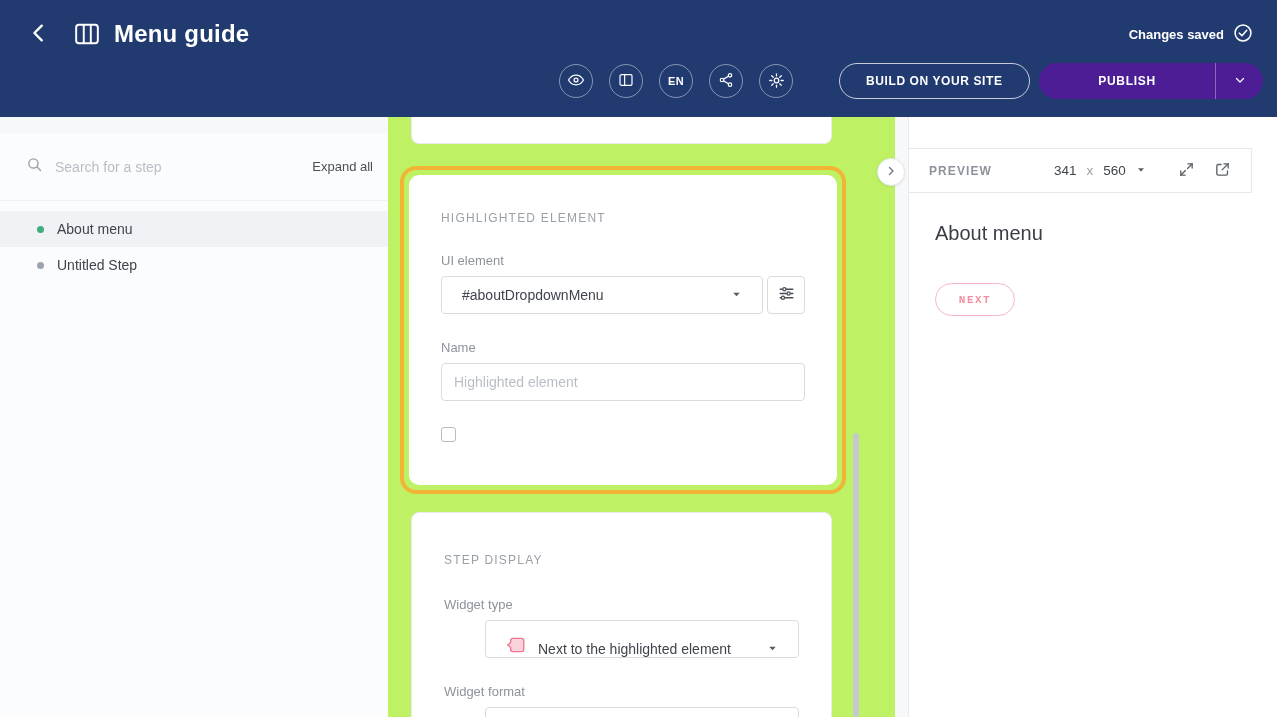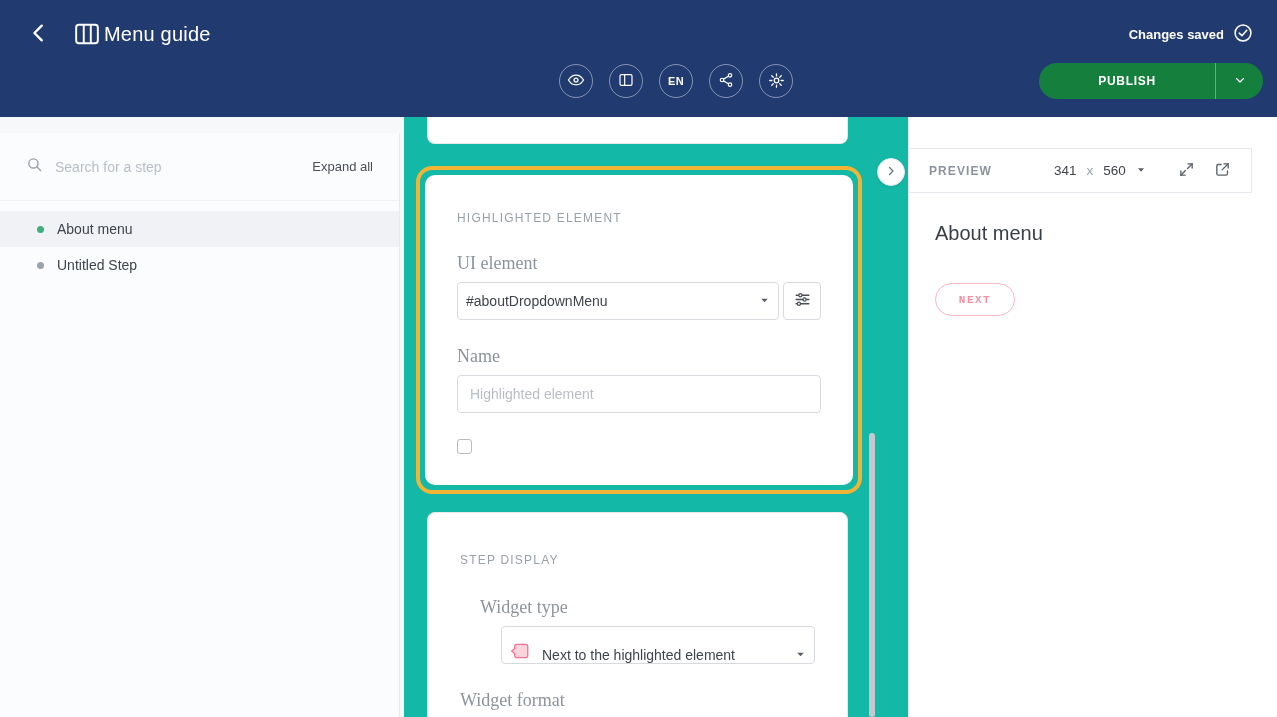--- a/index.html
+++ b/index.html
@@ -4,59 +4,59 @@
 <style>
   * { box-sizing: border-box; margin: 0; padding: 0; }
   html,body { width:1277px; height:717px; overflow:hidden; }
   body { font-family:"Liberation Sans", sans-serif; background:#f7f8fa; position:relative; }
 
   
   .topbar { position:absolute; top:0; left:0; width:1277px; height:117px; background:#213a70; color:#fff; }
   .topbar-row1 { position:absolute; top:14px; left:0; right:0; height:40px; display:flex; align-items:center; padding:0 24px; }
   .back-btn { background:none; border:none; cursor:pointer; width:30px; height:30px; display:flex; align-items:center; justify-content:center; }
   .logo-icon { margin-left:20px; display:flex; align-items:center; }
-  .app-title { font-size:20px; font-weight:400; margin-left:4px; letter-spacing:.2px; }
+  .app-title { font-size:24px; font-weight:700; margin-left:14px; letter-spacing:.2px; }
   .changes-saved { margin-left:auto; display:flex; align-items:center; gap:9px; font-size:13px; font-weight:700; }
 
   .tabs { position:absolute; left:70px; top:70px; display:flex; gap:52px; }
   .tab { font-size:12px; font-weight:700; letter-spacing:.8px; color:#9fb0d9; padding-bottom:11px; border-bottom:3px solid transparent; cursor:pointer; }
   .tab.active { color:#ffffff; border-bottom-color:#93a5d8; }
 
   .icon-circles { position:absolute; top:64px; left:559px; display:flex; gap:16px; }
   .circle-btn { width:34px; height:34px; border-radius:50%; border:1px solid rgba(255,255,255,.45); background:transparent; color:#fff; display:flex; align-items:center; justify-content:center; cursor:pointer; font-size:11px; font-weight:700; letter-spacing:.4px; }
 
   .build-btn { position:absolute; top:63px; left:839px; height:36px; padding:0 26px; border-radius:18px; border:1px solid rgba(255,255,255,.75); background:transparent; color:#fff; font-size:12px; font-weight:700; letter-spacing:.6px; cursor:pointer; font-family:inherit; }
-  .publish-split { position:absolute; top:63px; left:1039px; width:224px; height:36px; border-radius:18px; background:#15803d; display:flex; overflow:hidden; }
+  .publish-split { position:absolute; top:63px; left:1039px; width:224px; height:36px; border-radius:18px; background:#4c1d95; display:flex; overflow:hidden; }
   .publish-main { flex:1; border:none; background:transparent; color:#fff; font-size:12px; font-weight:700; letter-spacing:.7px; cursor:pointer; font-family:inherit; }
   .publish-caret { width:48px; border:none; border-left:1px solid rgba(255,255,255,.35); background:transparent; color:#fff; cursor:pointer; display:flex; align-items:center; justify-content:center; }
 
   
   .sidebar { position:absolute; top:133px; left:0; width:400px; height:600px; background:#fbfcfd; border-right:1px solid #e7e9ee; }
   .search-row { height:68px; display:flex; align-items:center; padding:0 26px; border-bottom:1px solid #f0f1f4; }
   .search-input { border:none; outline:none; background:transparent; font-size:14px; color:#3f444c; flex:1; margin-left:12px; font-family:inherit; }
   .search-input::placeholder { color:#b9bec6; }
   .expand-all { font-size:13px; color:#4a4f57; background:none; border:none; cursor:pointer; font-family:inherit; }
   .steps { list-style:none; margin-top:10px; }
   .step-item { height:36px; display:flex; align-items:center; padding-left:37px; gap:13px; font-size:14px; color:#3f444c; cursor:pointer; }
   .step-item.active { background:#f1f2f5; }
   .dot { width:7px; height:7px; border-radius:50%; flex:0 0 auto; }
   .dot.green { background:#3fae7a; }
   .dot.gray { background:#9ba3ad; }
 
   
-  .editor-canvas { position:absolute; top:117px; left:404px; width:507px; height:600px; background:#14b8a6; }
+  .editor-canvas { position:absolute; top:117px; left:388px; width:507px; height:600px; background:#bef264; }
   .card { background:#fff; border:1px solid #e9eaee; border-radius:8px; }
   .card-partial { position:absolute; left:23px; top:0; width:421px; height:27px; border-top:none; border-radius:0 0 8px 8px; }
   .highlight-ring { position:absolute; left:12px; top:49px; width:446px; height:328px; border:4px solid #f1b434; border-radius:16px; padding:5px; background:transparent; }
   .highlight-card { width:100%; height:100%; background:#fff; border-radius:10px; padding:36px 32px 40px; }
   .section-title { font-size:12px; letter-spacing:1.2px; color:#9aa0a8; font-weight:500; }
-  .field-label { font-size:18px; color:#8d939c;font-family:Liberation Serif, serif; }
+  .field-label { font-size:13px; color:#8d939c; }
   .mt28 { margin-top:28px; } .mt8 { margin-top:8px; } .mt26 { margin-top:26px; }
   .select-row { display:flex; gap:4px; }
-  .field-select { height:38px; border:1px solid #d7dbe0; border-radius:4px; background:#fff; display:flex; align-items:center; padding:0 8px; font-size:14px; color:#3f444c; cursor:pointer; flex:1; }
+  .field-select { height:38px; border:1px solid #d7dbe0; border-radius:4px; background:#fff; display:flex; align-items:center; padding:0 20px; font-size:14px; color:#3f444c; cursor:pointer; flex:1; }
   .field-select .caret { margin-left:auto; }
   .sliders-btn { width:38px; height:38px; border:1px solid #d7dbe0; border-radius:4px; background:#fff; cursor:pointer; display:flex; align-items:center; justify-content:center; flex:0 0 auto; }
   .text-input { width:100%; height:38px; border:1px solid #d7dbe0; border-radius:4px; padding:0 12px; font-size:14px; color:#3f444c; font-family:inherit; outline:none; }
   .text-input::placeholder { color:#b9bec6; }
   .checkbox-row { display:flex; align-items:center; gap:10px; }
   .checkbox { width:15px; height:15px; border:1.5px solid #b6bcc4; border-radius:3px; background:#fff; cursor:pointer; flex:0 0 auto; }
   .checkbox-label { font-size:13.5px; color:#4a4f57; }
 
   .step-card { position:absolute; left:23px; top:395px; width:421px; height:420px; padding:40px 32px; }
   .widget-select { display:flex; align-items:flex-end; gap:12px;margin-left:41px; }
@@ -144,20 +144,21 @@
     <button class="circle-btn">
       <span>
         <svg width="17" height="17" viewBox="0 0 24 24" fill="none" stroke="#fff" stroke-width="1.8" stroke-linecap="round">
             <circle cx="12" cy="12" r="3.2"></circle>
             <path d="M12 2.5v3M12 18.5v3M2.5 12h3M18.5 12h3M5.3 5.3l2.1 2.1M16.6 16.6l2.1 2.1M18.7 5.3l-2.1 2.1M7.4 16.6l-2.1 2.1"></path>
           </svg>
       </span>
     </button>
   </div>
 
+  <button class="build-btn">BUILD ON YOUR SITE</button>
 
   <div class="publish-split">
     <button class="publish-main">PUBLISH</button>
     <button class="publish-caret">
       <span>
         <svg width="12" height="12" viewBox="0 0 24 24" fill="none" stroke="#fff" stroke-width="2.4" stroke-linecap="round" stroke-linejoin="round">
             <polyline points="5 9 12 16 19 9"></polyline>
           </svg>
       </span>
     </button>
@@ -224,21 +225,21 @@
 
       <div class="checkbox-row mt26">
         <span class="checkbox"></span>
       </div>
     </section>
   </div>
 
   <section class="card step-card">
     <h2 class="section-title">STEP DISPLAY</h2>
 
-    <div class="field-label" style="margin-top:30px;margin-left:20px;">Widget type</div>
+    <div class="field-label" style="margin-top:30px;">Widget type</div>
     <div class="field-select widget-select mt8">
       <span>
         <svg width="20" height="18" viewBox="0 0 24 22" fill="#fbd3db" stroke="#ef7490" stroke-width="1.6" stroke-linejoin="round">
             <path d="M8 3h11a2.5 2.5 0 0 1 2.5 2.5v11A2.5 2.5 0 0 1 19 19H8a2.5 2.5 0 0 1-2.5-2.5V14L1.8 11l3.7-3V5.5A2.5 2.5 0 0 1 8 3z"></path>
           </svg>
       </span>
       <span>Next to the highlighted element</span>
       <span class="caret">
         <svg width="11" height="11" viewBox="0 0 24 24" fill="#555b63">
             <polygon points="5 8 19 8 12 16"></polygon>

